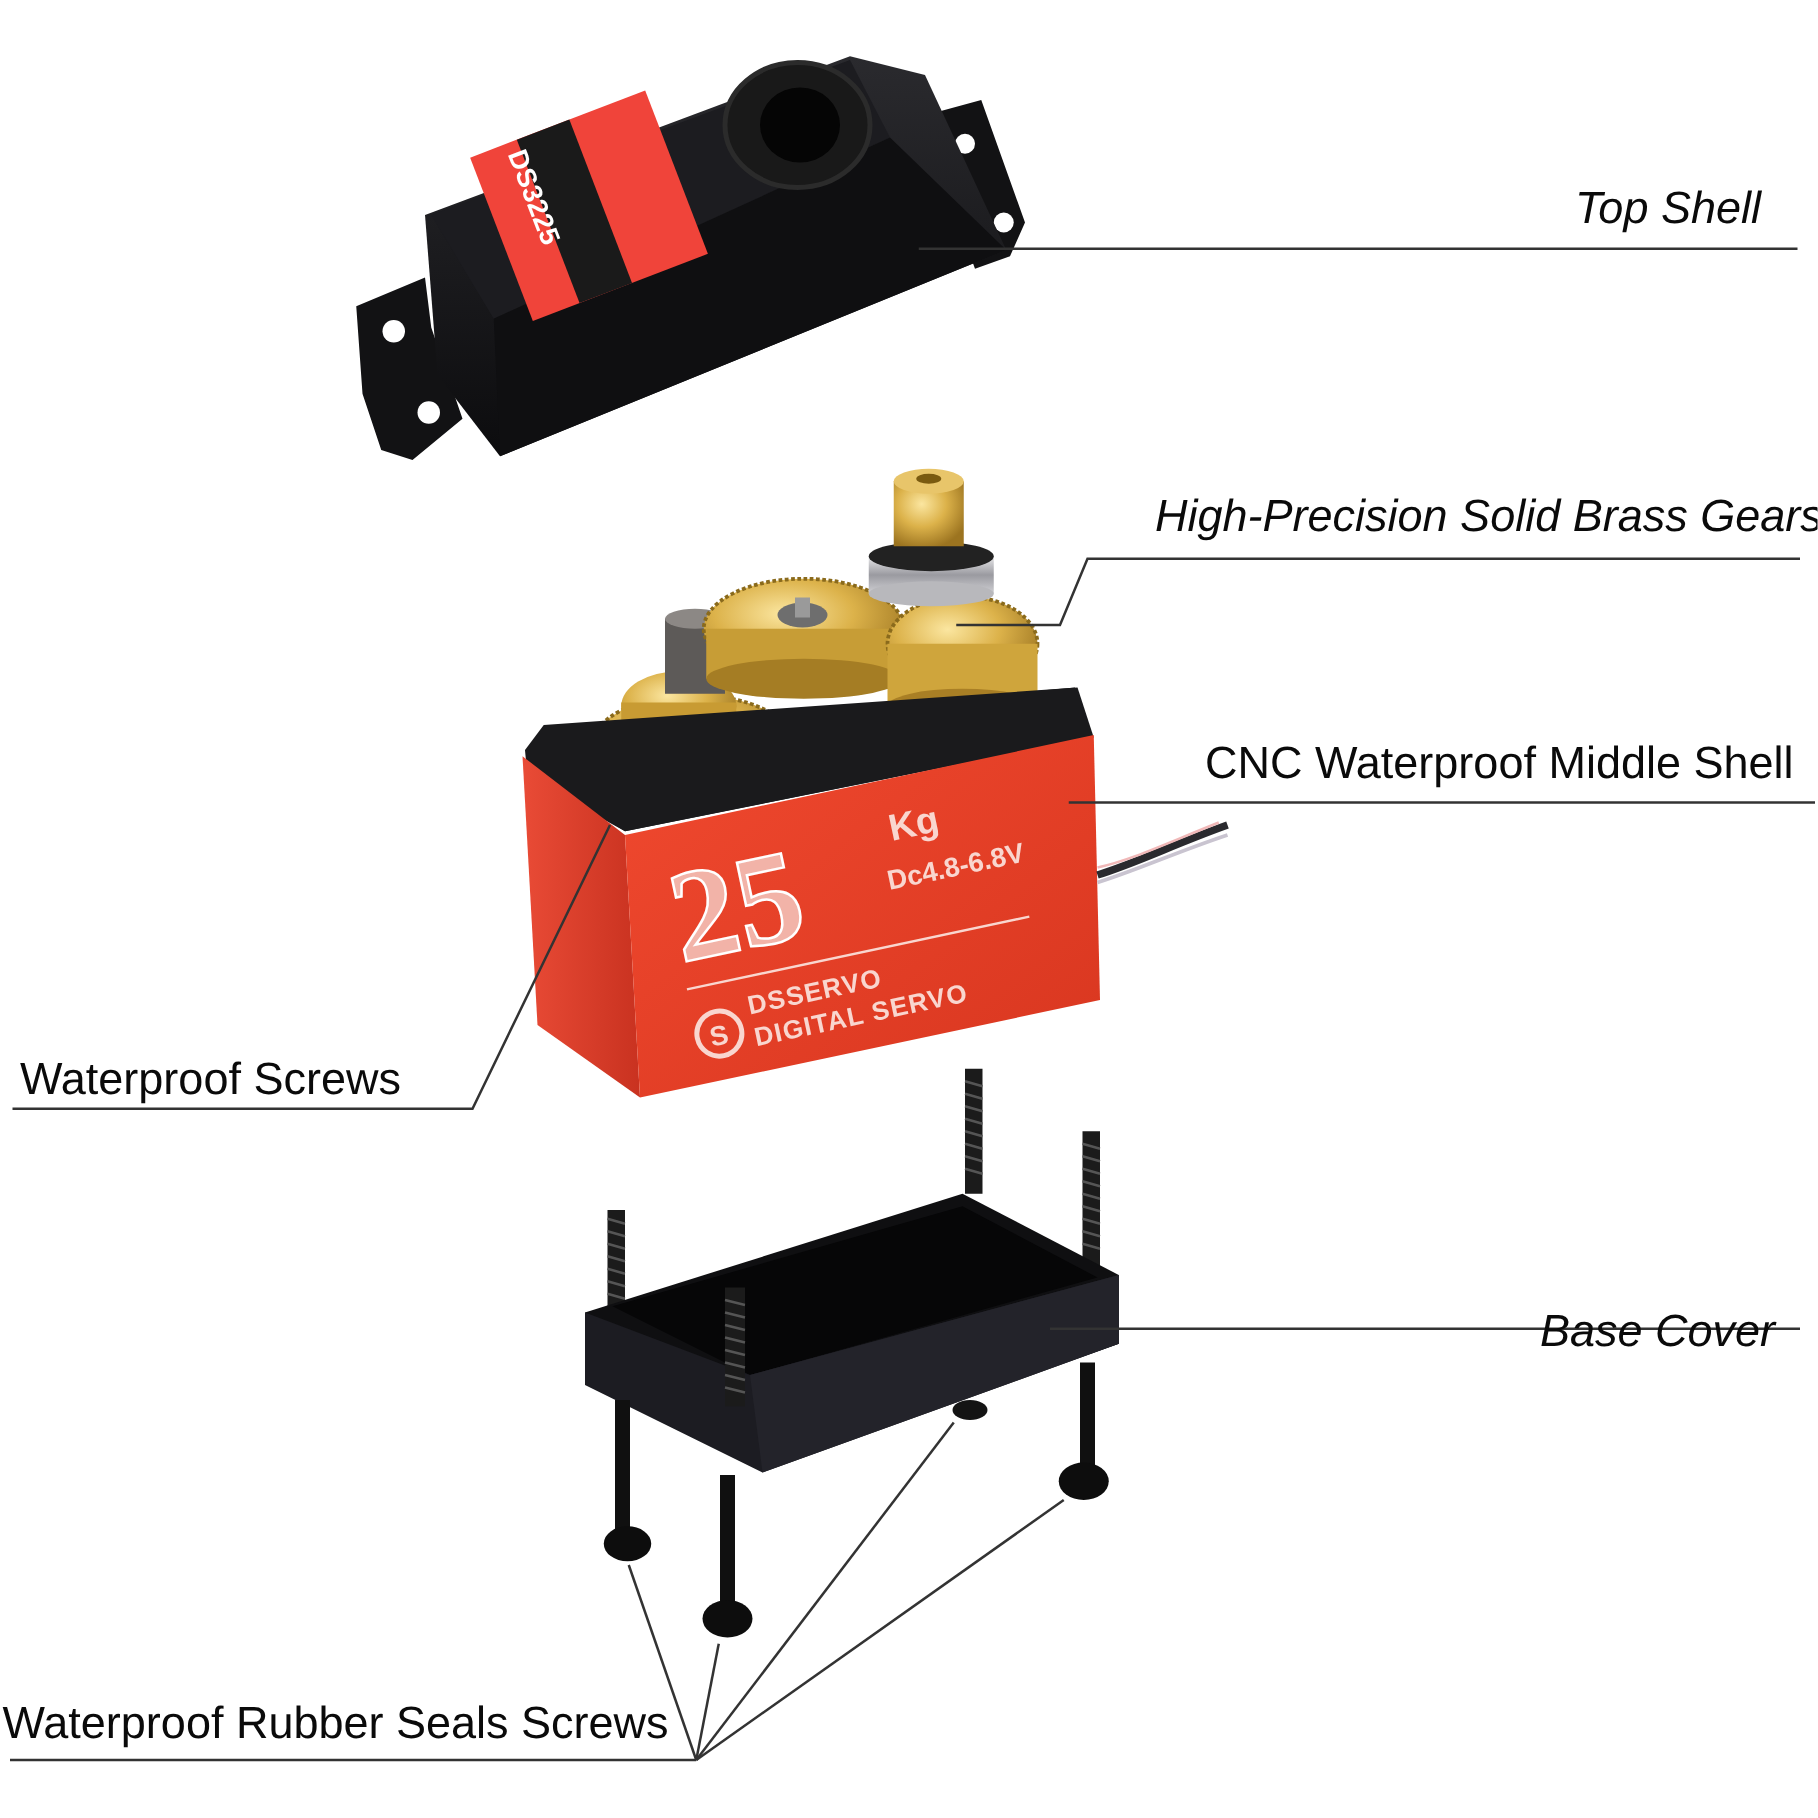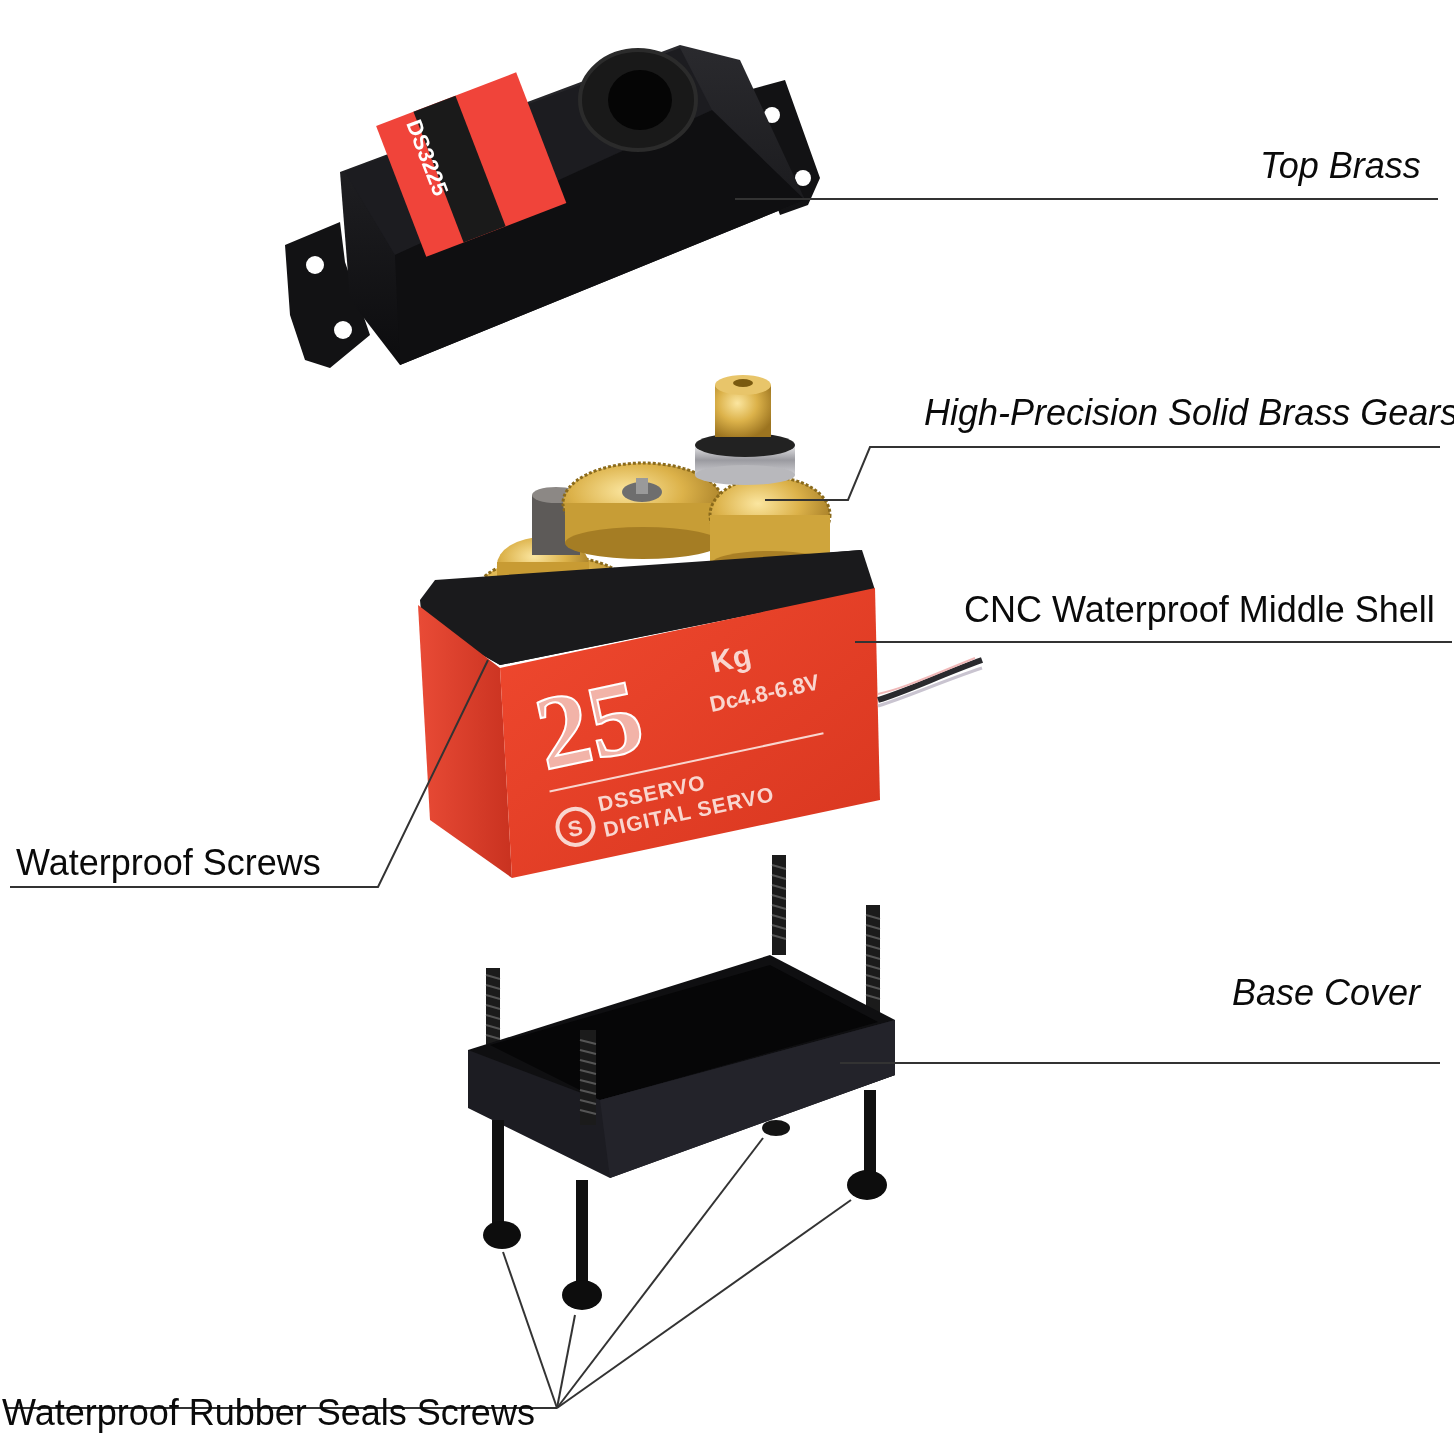--- a/index.html
+++ b/index.html
@@ -165,20 +165,20 @@
 
     <g stroke="#333" stroke-width="2" fill="none">
       <line x1="8" y1="1408" x2="557" y2="1408"></line>
       <line x1="557" y1="1408" x2="503" y2="1252"></line>
       <line x1="557" y1="1408" x2="575" y2="1315"></line>
       <line x1="557" y1="1408" x2="763" y2="1138"></line>
       <line x1="557" y1="1408" x2="851" y2="1200"></line>
     </g>
   </svg>
 
-  <div class="label italic" style="left:1260px; top:148px;">Top Brass</div>
+  <div class="label italic" style="left:1260px; top:148px;">Top Shell</div>
   <div class="label italic" style="left:924px; top:395px;">High-Precision Solid Brass Gears</div>
   <div class="label" style="left:964px; top:592px;">CNC Waterproof Middle Shell</div>
   <div class="label" style="left:16px; top:845px;">Waterproof Screws</div>
-  <div class="label italic" style="left:1232px; top:975px;">Base Cover</div>
-  <div class="label" style="left:2px; top:1395px;">Waterproof Rubber Seals Screws</div>
+  <div class="label italic" style="left:1232px; top:1047px;">Base Cover</div>
+  <div class="label" style="left:2px; top:1360px;">Waterproof Rubber Seals Screws</div>
 
 </div>
 
 </body></html>

